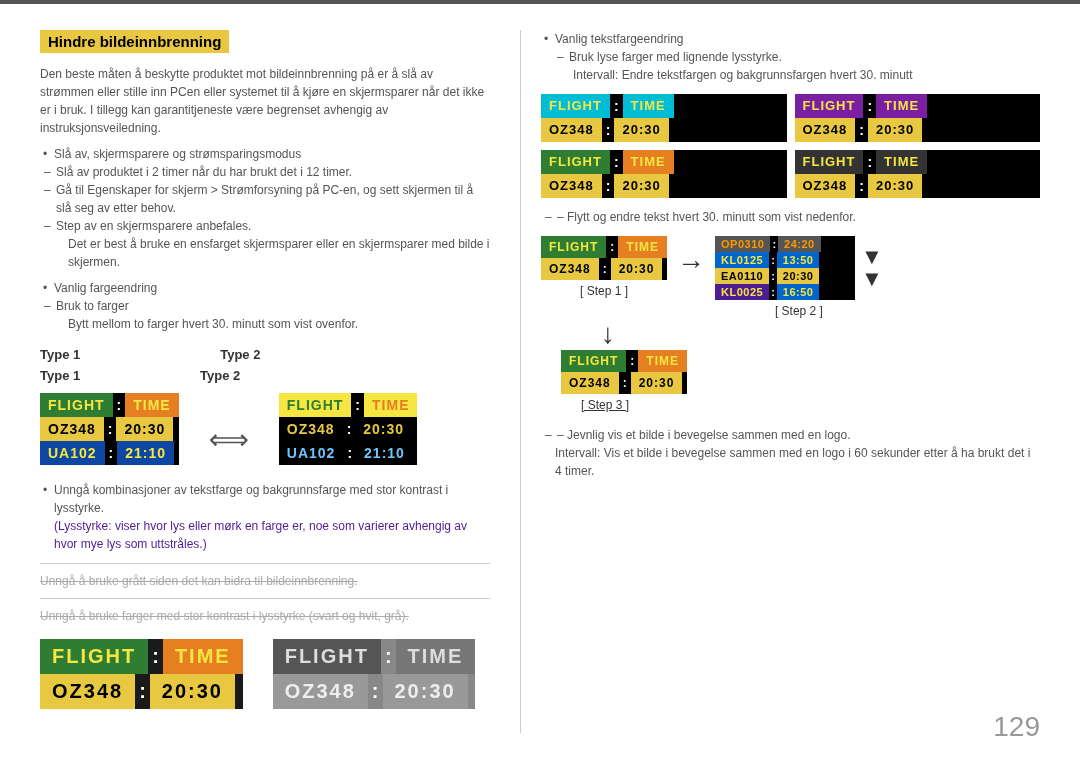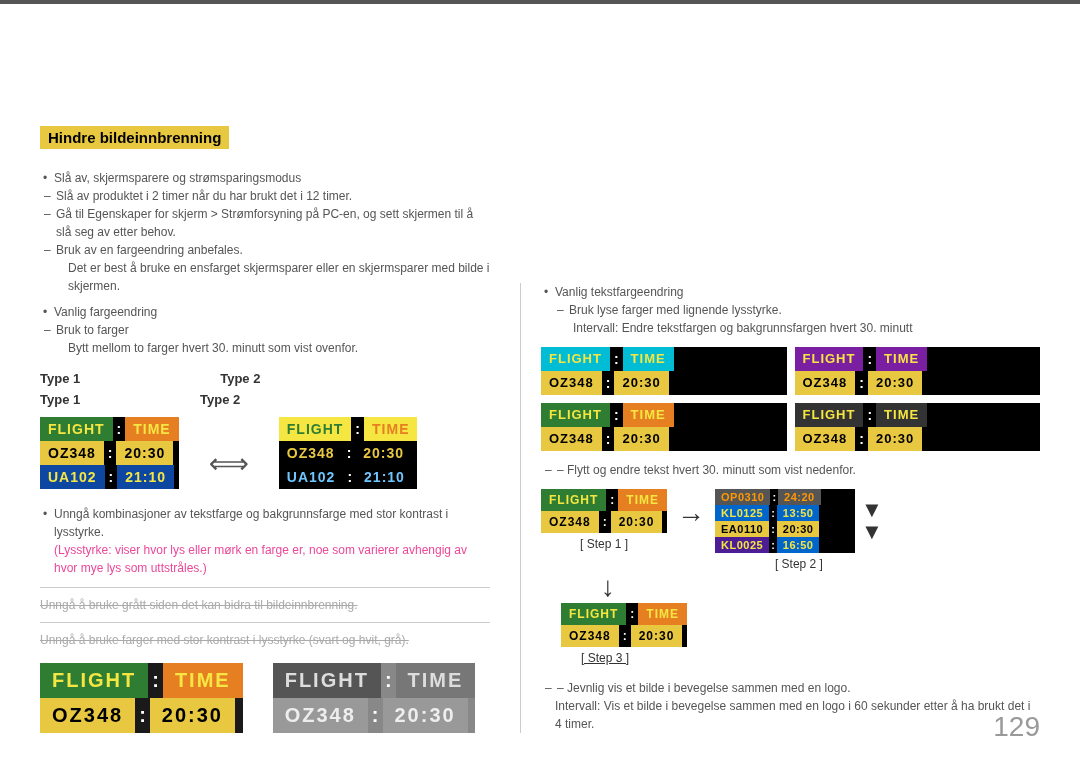--- a/index.html
+++ b/index.html
@@ -11,21 +11,20 @@
       width: 1080px;
       min-height: 763px;
       position: relative;
     }
 
     .page-container {
       display: flex;
       width: 100%;
       min-height: 763px;
       padding: 30px 40px 30px 40px;
-      align-items: flex-end;
     }
 
     .left-panel {
       width: 480px;
       flex-shrink: 0;
       padding-right: 30px;
     }
 
     .right-panel {
       flex: 1;
@@ -291,27 +290,28 @@
 <body>
 
 <div class="top-bar"></div>
 
 <div class="page-container">
 
   <div class="left-panel">
 
     <div class="section-title">Hindre bildeinnbrenning</div>
 
+    <p class="body-text">Den beste måten å beskytte produktet mot bildeinnbrenning på er å slå av strømmen eller stille inn PCen eller systemet til å kjøre en skjermsparer når det ikke er i bruk. I tillegg kan garantitjeneste være begrenset avhengig av instruksjonsveiledning.</p>
 
     <div class="bullet-item">
       <span>Slå av, skjermsparere og strømsparingsmodus</span>
     </div>
     <div class="dash-item">Slå av produktet i 2 timer når du har brukt det i 12 timer.</div>
     <div class="dash-item">Gå til Egenskaper for skjerm &gt; Strømforsyning på PC-en, og sett skjermen til å slå seg av etter behov.</div>
-    <div class="dash-item">Bruk av en fargeendring anbefales.</div>
+    <div class="dash-item">Step av en skjermsparere anbefales.</div>
     <div style="padding-left:28px; font-size:12px; color:#555; line-height:1.5;">Det er best å bruke en ensfarget skjermsparer eller en skjermsparer med bilde i skjermen.</div>
 
     <div class="bullet-item" style="margin-top:8px;">
       <span>Vanlig fargeendring</span>
     </div>
     <div class="dash-item">Bruk to farger</div>
     <div style="padding-left:28px; font-size:12px; color:#555; line-height:1.5;">Bytt mellom to farger hvert 30. minutt som vist ovenfor.</div>
 
     
     <div class="type-labels" style="margin-top:14px;">
@@ -368,21 +368,21 @@
             <span class="fw-sep">:</span>
             <span class="fw-cell" style="background:#000; color:#6ec6ff;">21:10</span>
           </div>
         </div>
       </div>
     </div>
 
     <div class="bullet-item">
       <span>Unngå kombinasjoner av tekstfarge og bakgrunnsfarge med stor kontrast i lysstyrke.</span>
     </div>
-    <div style="padding-left:14px; font-size:12px; color:#ec4899; line-height:1.5;">(Lysstyrke: viser hvor lys eller mørk en farge er, noe som varierer avhengig av hvor mye lys som uttstråles.)</div>
+    <div style="padding-left:14px; font-size:12px; color:#4c1d95; line-height:1.5;">(Lysstyrke: viser hvor lys eller mørk en farge er, noe som varierer avhengig av hvor mye lys som uttstråles.)</div>
 
     <hr class="divider-line">
     <div class="strikethrough-text">Unngå å bruke grått siden det kan bidra til bildeinnbrenning.</div>
     <hr class="divider-line">
     <div class="strikethrough-text">Unngå å bruke farger med stor kontrast i lysstyrke (svart og hvit, grå).</div>
 
     
     <div class="bottom-widgets">
 
       <div class="flight-widget-lg" style="background:#1a1a1a;">

